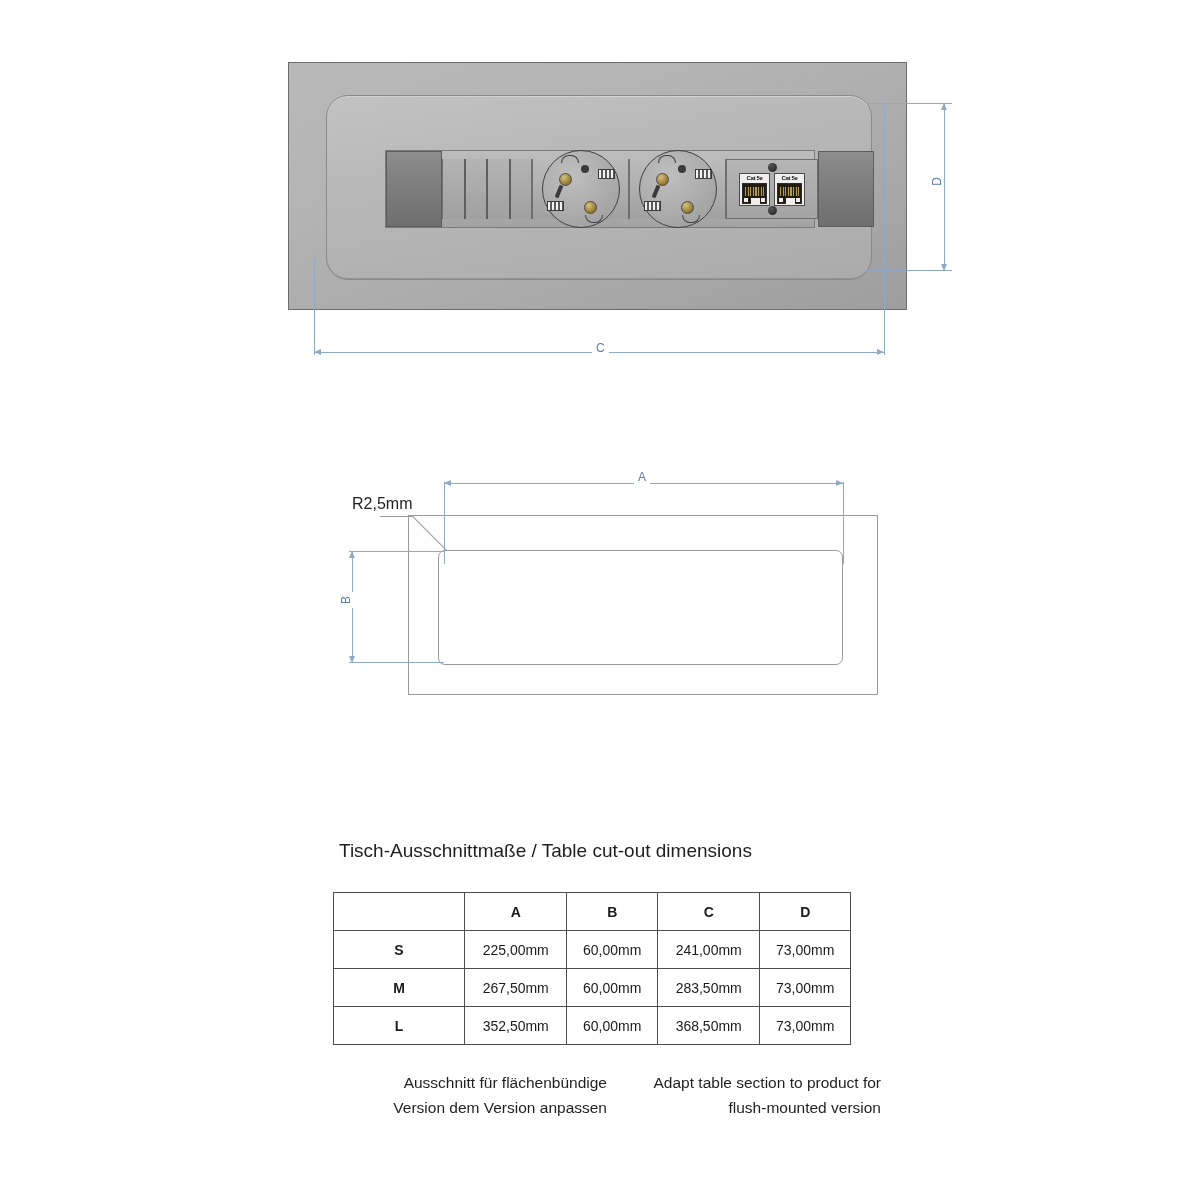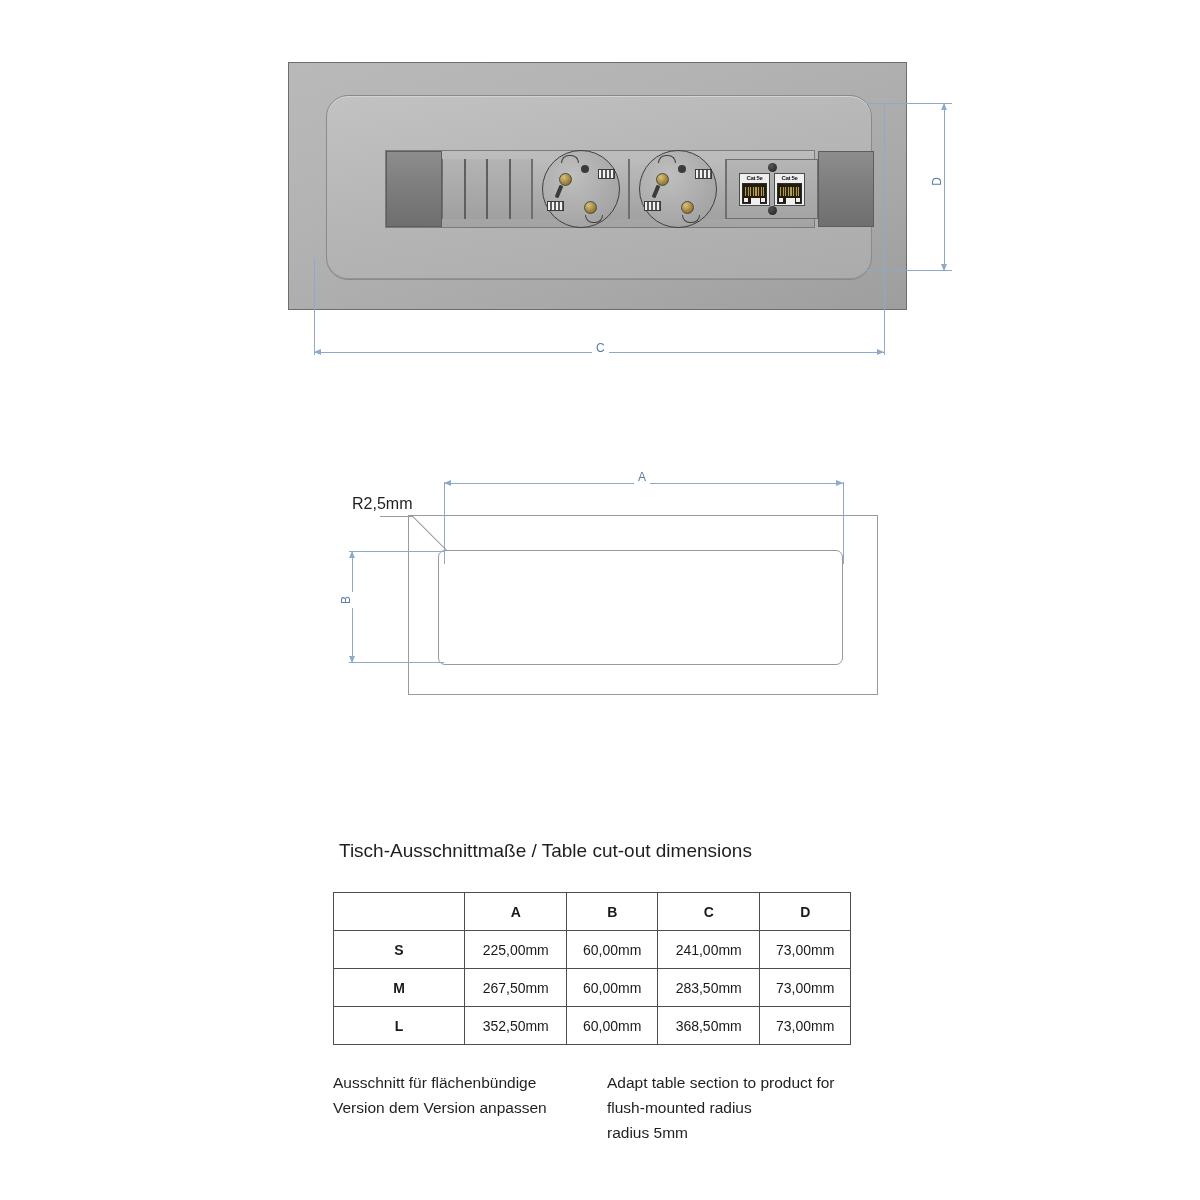--- a/index.html
+++ b/index.html
@@ -311,21 +311,21 @@
     position: absolute;
     left: 333px;
     top: 1070px;
     display: flex;
     gap: 0;
     font-size: 15.5px;
     line-height: 25px;
     color: #1f1f1f;
   }
   #notes .note-col { width: 274px; }
-  #notes .note-line { white-space: nowrap; }
+  #notes .note-line { white-space: nowrap; text-align: right; }
 </style>
 </head>
 <body>
 
 <div class="page">
 
   <div id="figure-product">
 
     <div class="plate-outer"></div>
 
@@ -489,18 +489,17 @@
     </tbody>
   </table>
 
   <div id="notes">
     <div class="note-col">
       <div class="note-line">Ausschnitt für flächenbündige</div>
       <div class="note-line">Version dem Version anpassen</div>
     </div>
     <div class="note-col">
       <div class="note-line">Adapt table section to product for</div>
-      <div class="note-line">flush-mounted radius</div>
-      <div class="note-line">radius 5mm</div>
+      <div class="note-line">flush-mounted version</div>
     </div>
   </div>
 
 </div>
 
 </body></html>

